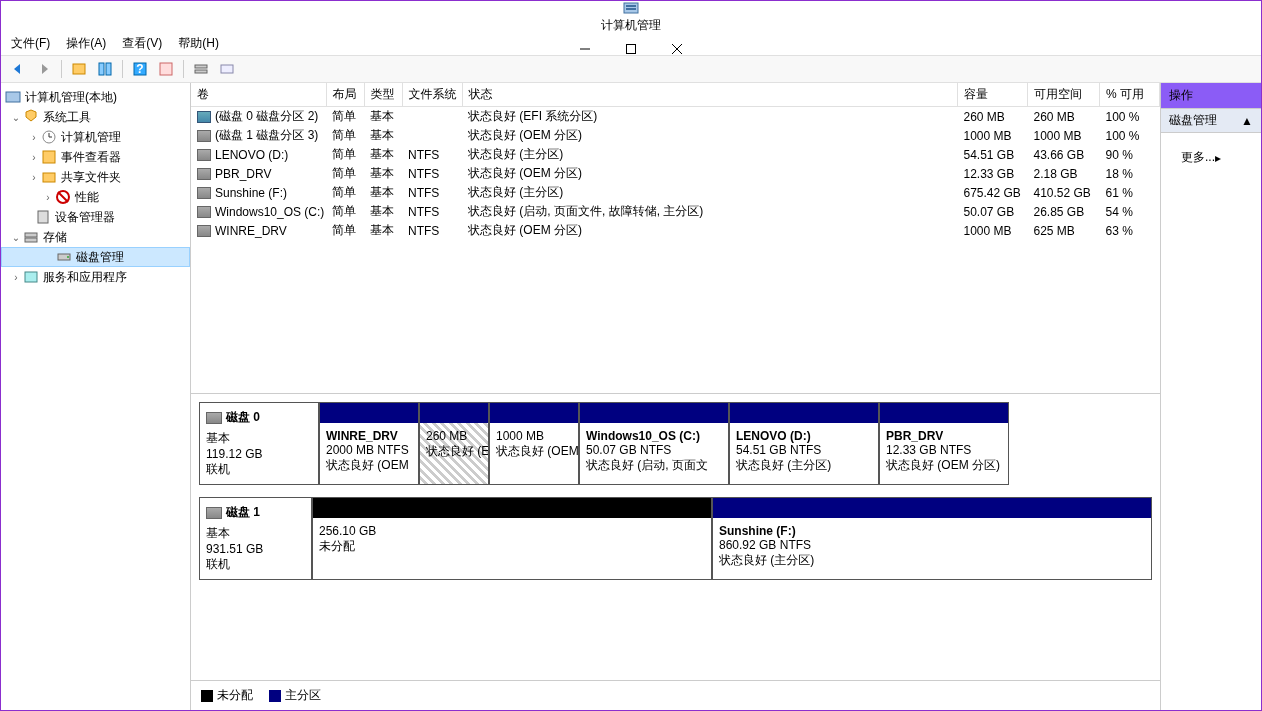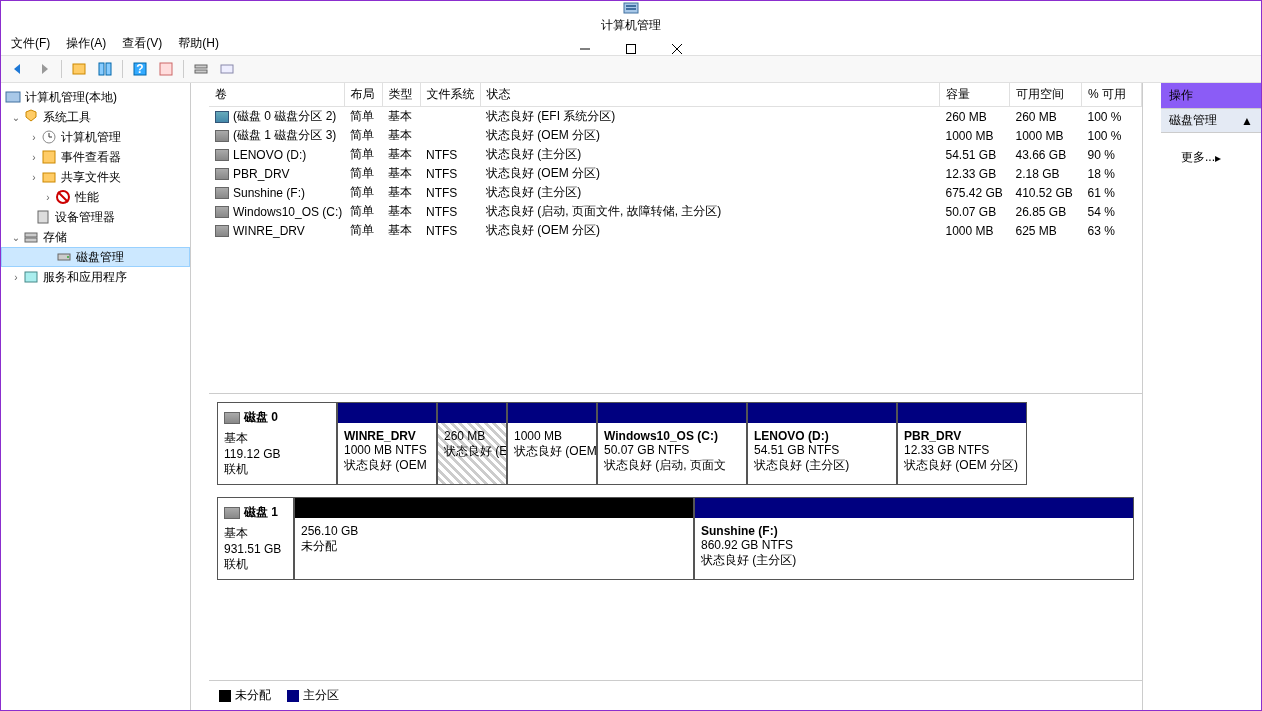--- a/index.html
+++ b/index.html
@@ -9,21 +9,21 @@
 .titlebar .icon { width: 16px; height: 16px; margin: 0 6px; }
 .titlebar .title { flex: 1; font-size: 12px; color: #000; }
 .winbtns { display: flex; }
 .winbtn { width: 46px; height: 30px; display: flex; align-items: center; justify-content: center; cursor: default; }
 .winbtn svg { width: 10px; height: 10px; }
 .menubar { height: 24px; display: flex; align-items: center; padding: 0 10px; gap: 16px; }
 .menubar span { font-size: 12px; color: #000; cursor: default; }
 .toolbar { height: 28px; border-top: 1px solid #e0e0e0; border-bottom: 1px solid #e0e0e0; display: flex; align-items: center; padding: 0 6px; gap: 4px; background: #f8f8f8; }
 .tbbtn { width: 22px; height: 22px; display: flex; align-items: center; justify-content: center; }
 .tbsep { width: 1px; height: 18px; background: #ccc; margin: 0 2px; }
-.body { flex: 1; display: flex; overflow: hidden; gap: 18px; }
+.body { flex: 1; display: flex; overflow: hidden; }
 .tree { width: 190px; border-right: 1px solid #ccc; padding: 4px 0; overflow: auto; }
 .tree-item { display: flex; align-items: center; height: 20px; padding-left: 4px; cursor: default; white-space: nowrap; }
 .tree-item .exp { width: 14px; text-align: center; color: #666; font-size: 10px; }
 .tree-item .icon { width: 16px; height: 16px; margin-right: 4px; flex-shrink: 0; }
 .tree-item.selected { background: #cce8ff; border: 1px solid #99d1ff; }
 .center { flex: 1; display: flex; flex-direction: column; border-right: 1px solid #ccc; overflow: hidden; }
 .grid { flex: 0 0 auto; height: 310px; overflow: auto; }
 .grid table { width: 100%; border-collapse: collapse; table-layout: fixed; }
 .grid th { text-align: left; font-weight: normal; padding: 3px 6px; background: #fff; border-right: 1px solid #e0e0e0; border-bottom: 1px solid #e0e0e0; position: sticky; top: 0; white-space: nowrap; overflow: hidden; }
 .grid td { padding: 1px 6px; white-space: nowrap; overflow: hidden; text-overflow: clip; }
@@ -323,21 +323,21 @@
           <div class="diskrow">
             <div class="diskinfo">
               <div class="dname"><span class="dicon vicon-gray"></span><span>磁盘 0</span></div>
               <div>基本</div>
               <div>119.12 GB</div>
               <div>联机</div>
             </div>
             <div class="partrow">
               <div class="part" style="width: 100px;">
                 <div class="phead blue"></div>
-                <div class="pbody"><b>WINRE_DRV</b><br><span>1000 MB NTFS</span><br><span>状态良好 (OEM</span></div>
+                <div class="pbody"><b>WINRE_DRV</b><br><span>2000 MB NTFS</span><br><span>状态良好 (OEM</span></div>
               </div>
               <div class="part" style="width: 70px;">
                 <div class="phead blue"></div>
                 <div class="pbody hatched"><span>260 MB</span><br><span>状态良好 (E</span></div>
               </div>
               <div class="part" style="width: 90px;">
                 <div class="phead blue"></div>
                 <div class="pbody"><span>1000 MB</span><br><span>状态良好 (OEM</span></div>
               </div>
               <div class="part" style="width: 150px;">

